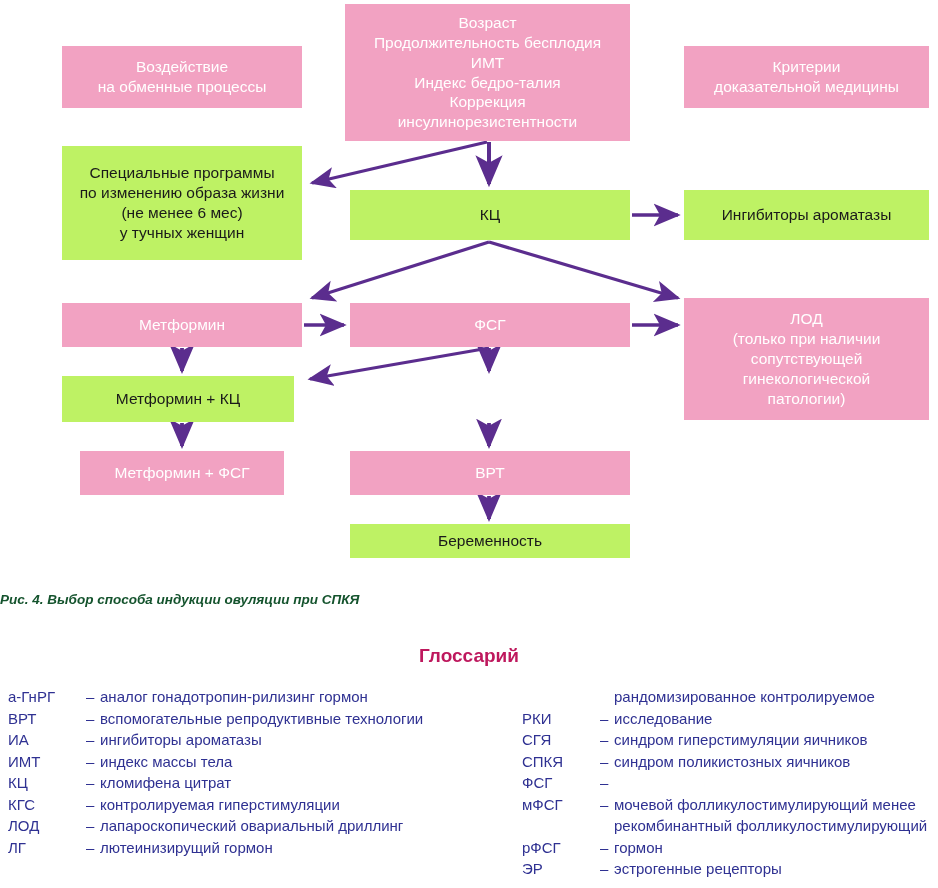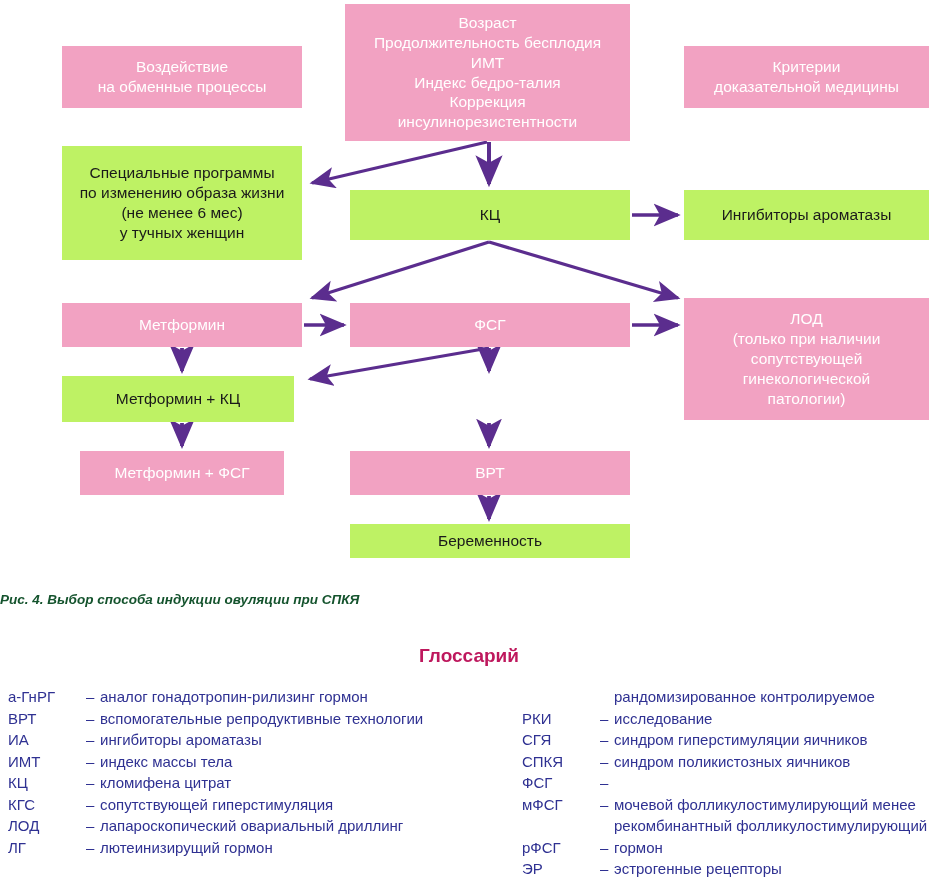--- a/index.html
+++ b/index.html
@@ -198,21 +198,21 @@
       <span class="gloss-def">индекс массы тела</span>
     </div>
     <div class="gloss-row">
       <span class="gloss-term">КЦ</span>
       <span class="gloss-dash">–</span>
       <span class="gloss-def">кломифена цитрат</span>
     </div>
     <div class="gloss-row">
       <span class="gloss-term">КГС</span>
       <span class="gloss-dash">–</span>
-      <span class="gloss-def">сопутствующей гиперстимуляция</span>
+      <span class="gloss-def">контролируемая гиперстимуляции</span>
     </div>
     <div class="gloss-row">
       <span class="gloss-term">ЛОД</span>
       <span class="gloss-dash">–</span>
       <span class="gloss-def">лапароскопический овариальный дриллинг</span>
     </div>
     <div class="gloss-row">
       <span class="gloss-term">ЛГ</span>
       <span class="gloss-dash">–</span>
       <span class="gloss-def">лютеинизирущий гормон</span>

